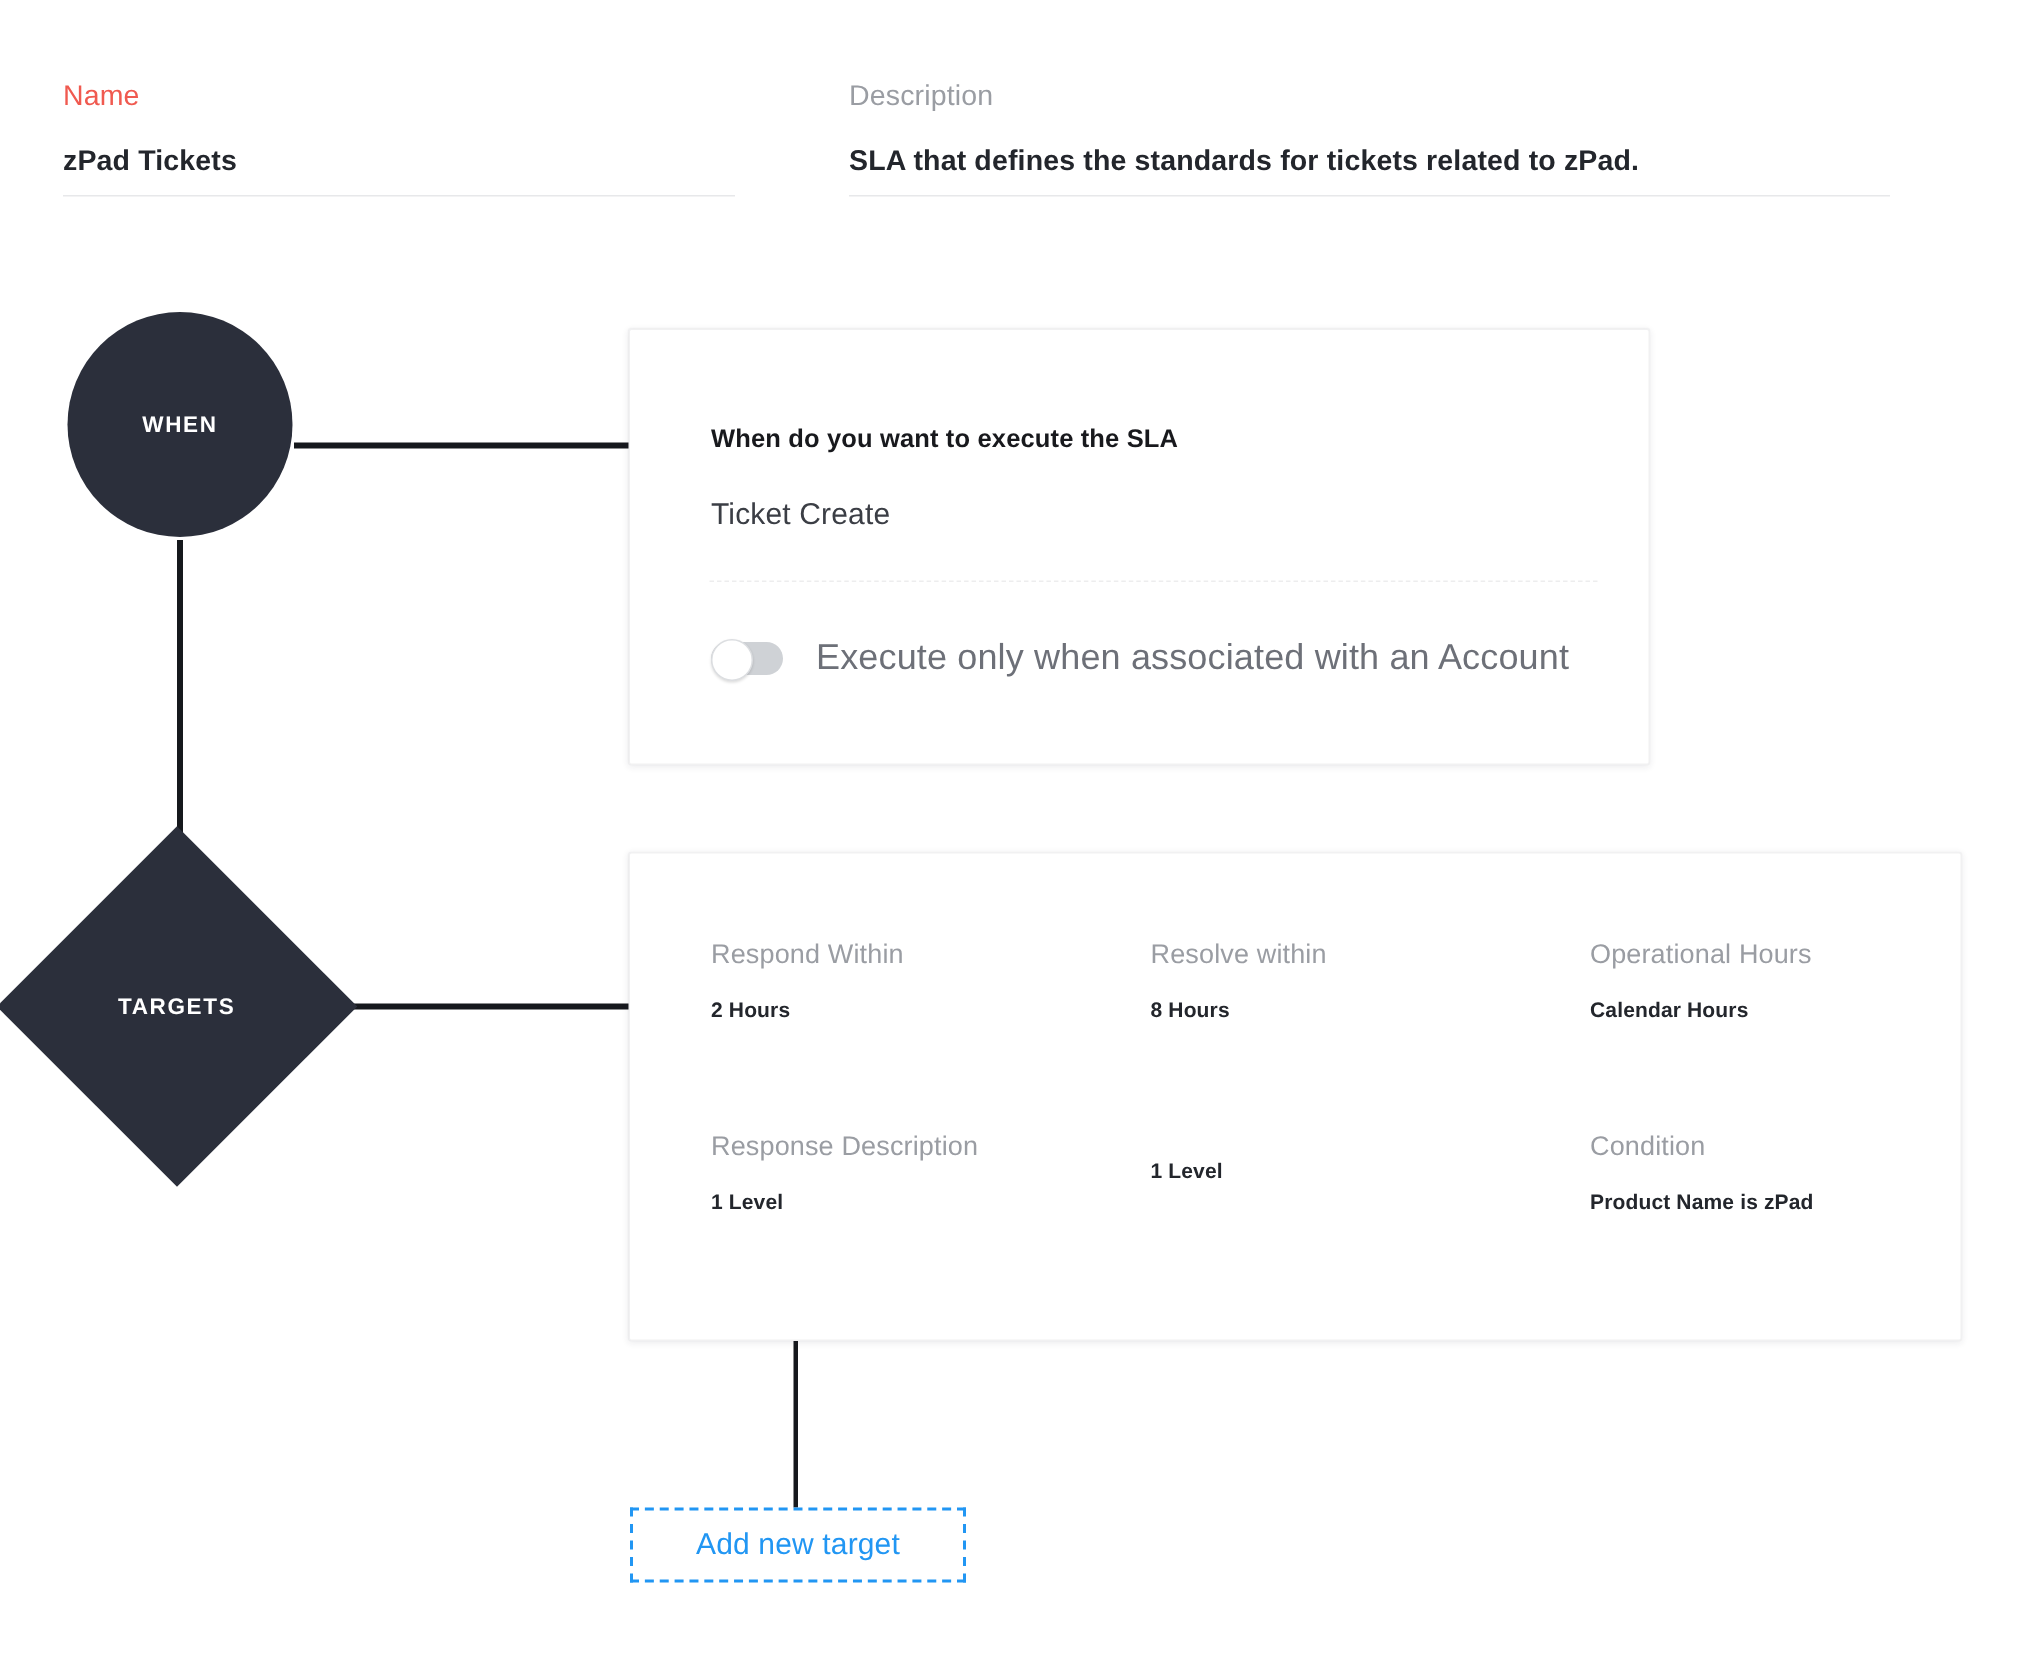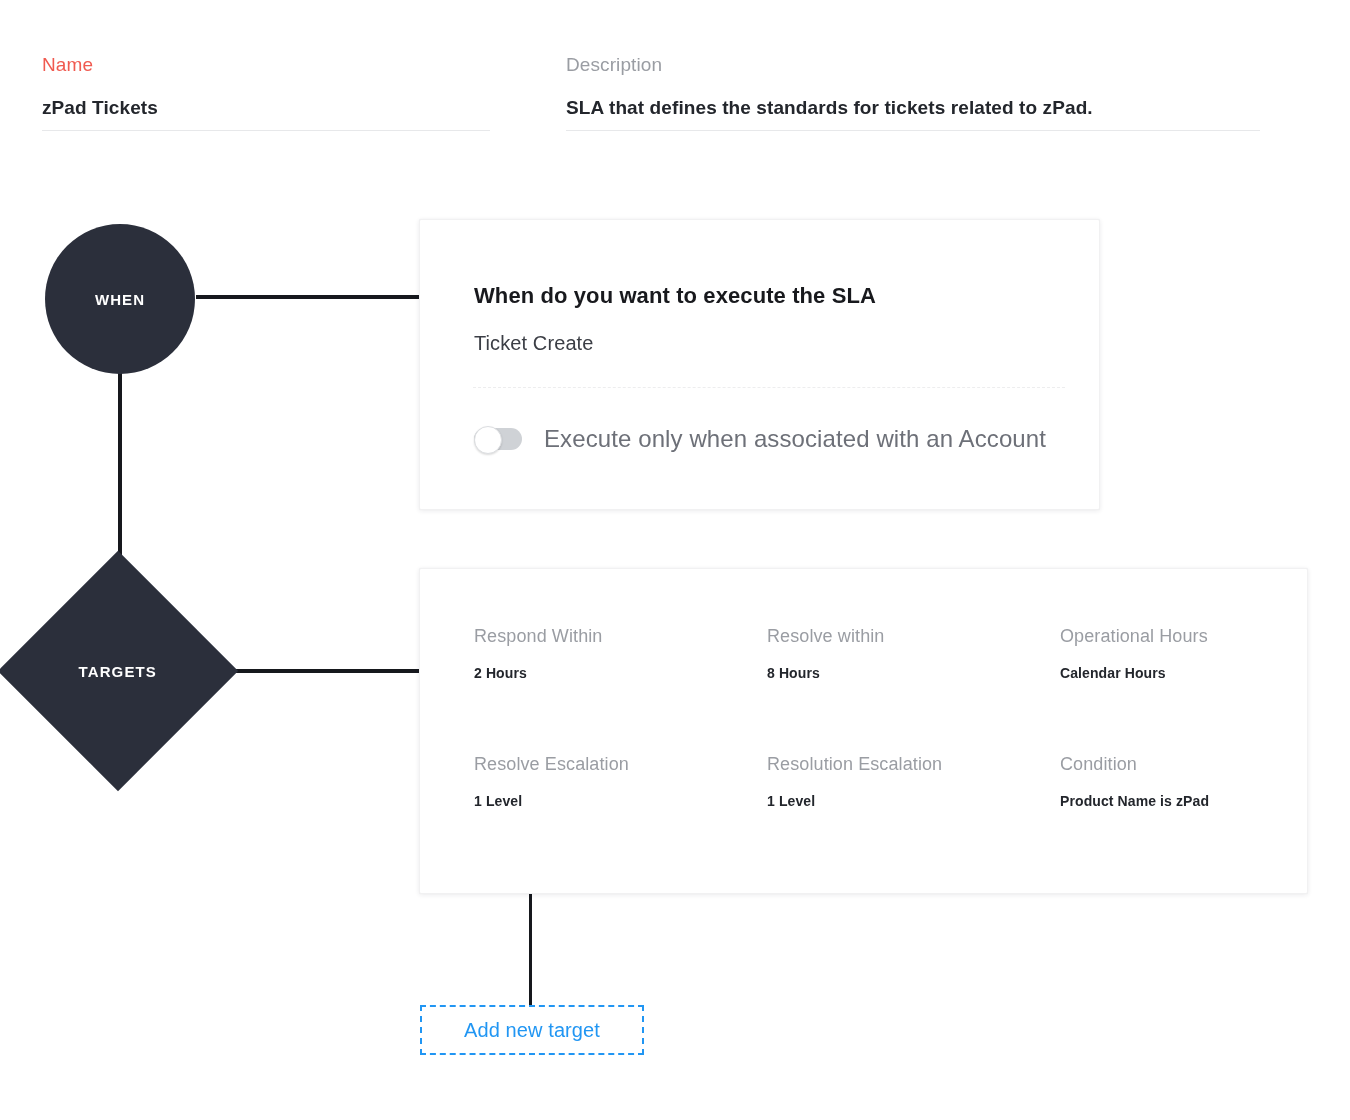--- a/index.html
+++ b/index.html
@@ -53,21 +53,21 @@
   
   .node-dark {
     position: absolute;
     background: #2b2f3b;
     display: flex;
     align-items: center;
     justify-content: center;
   }
   #when-node {
     left: 45px;
-    top: 224px;
+    top: 208px;
     width: 150px;
     height: 150px;
     border-radius: 50%;
     text-align: center;
   }
   #when-node .node-label {
     font-size: 15px;
     font-weight: 700;
     color: #ffffff;
     letter-spacing: 1.1px;
@@ -107,21 +107,21 @@
     box-shadow: 0 1px 5px rgba(30,35,50,.09), 0 0 1px rgba(30,35,50,.06);
     border-radius: 2px;
   }
   #when-card    { left: 419px; top: 219px; width: 679px; height: 289px; }
   #targets-card { left: 419px; top: 568px; width: 887px; height: 324px; }
 
   .card-heading {
     position: absolute;
     left: 54px;
     top: 63px;
-    font-size: 22px;
+    font-size: 17px;
     font-weight: 700;
     color: #18191d;
     letter-spacing: .1px;
   }
   .card-subvalue {
     position: absolute;
     left: 54px;
     top: 112px;
     font-size: 20px;
     font-weight: 400;
@@ -276,26 +276,25 @@
       <div class="target-label">Resolve within</div>
       <div class="target-value">8 Hours</div>
     </div>
 
     <div class="target-cell">
       <div class="target-label">Operational Hours</div>
       <div class="target-value">Calendar Hours</div>
     </div>
 
     <div class="target-cell">
-      <div class="target-label">Resolve Escalation</div>
+      <div class="target-label">Response Description</div>
       <div class="target-value">1 Level</div>
     </div>
 
     <div class="target-cell">
-      <div class="target-label">Resolution Escalation</div>
       <div class="target-value">1 Level</div>
     </div>
 
     <div class="target-cell">
       <div class="target-label">Condition</div>
       <div class="target-value">Product Name is zPad</div>
     </div>
 
   </div>
 </div>

